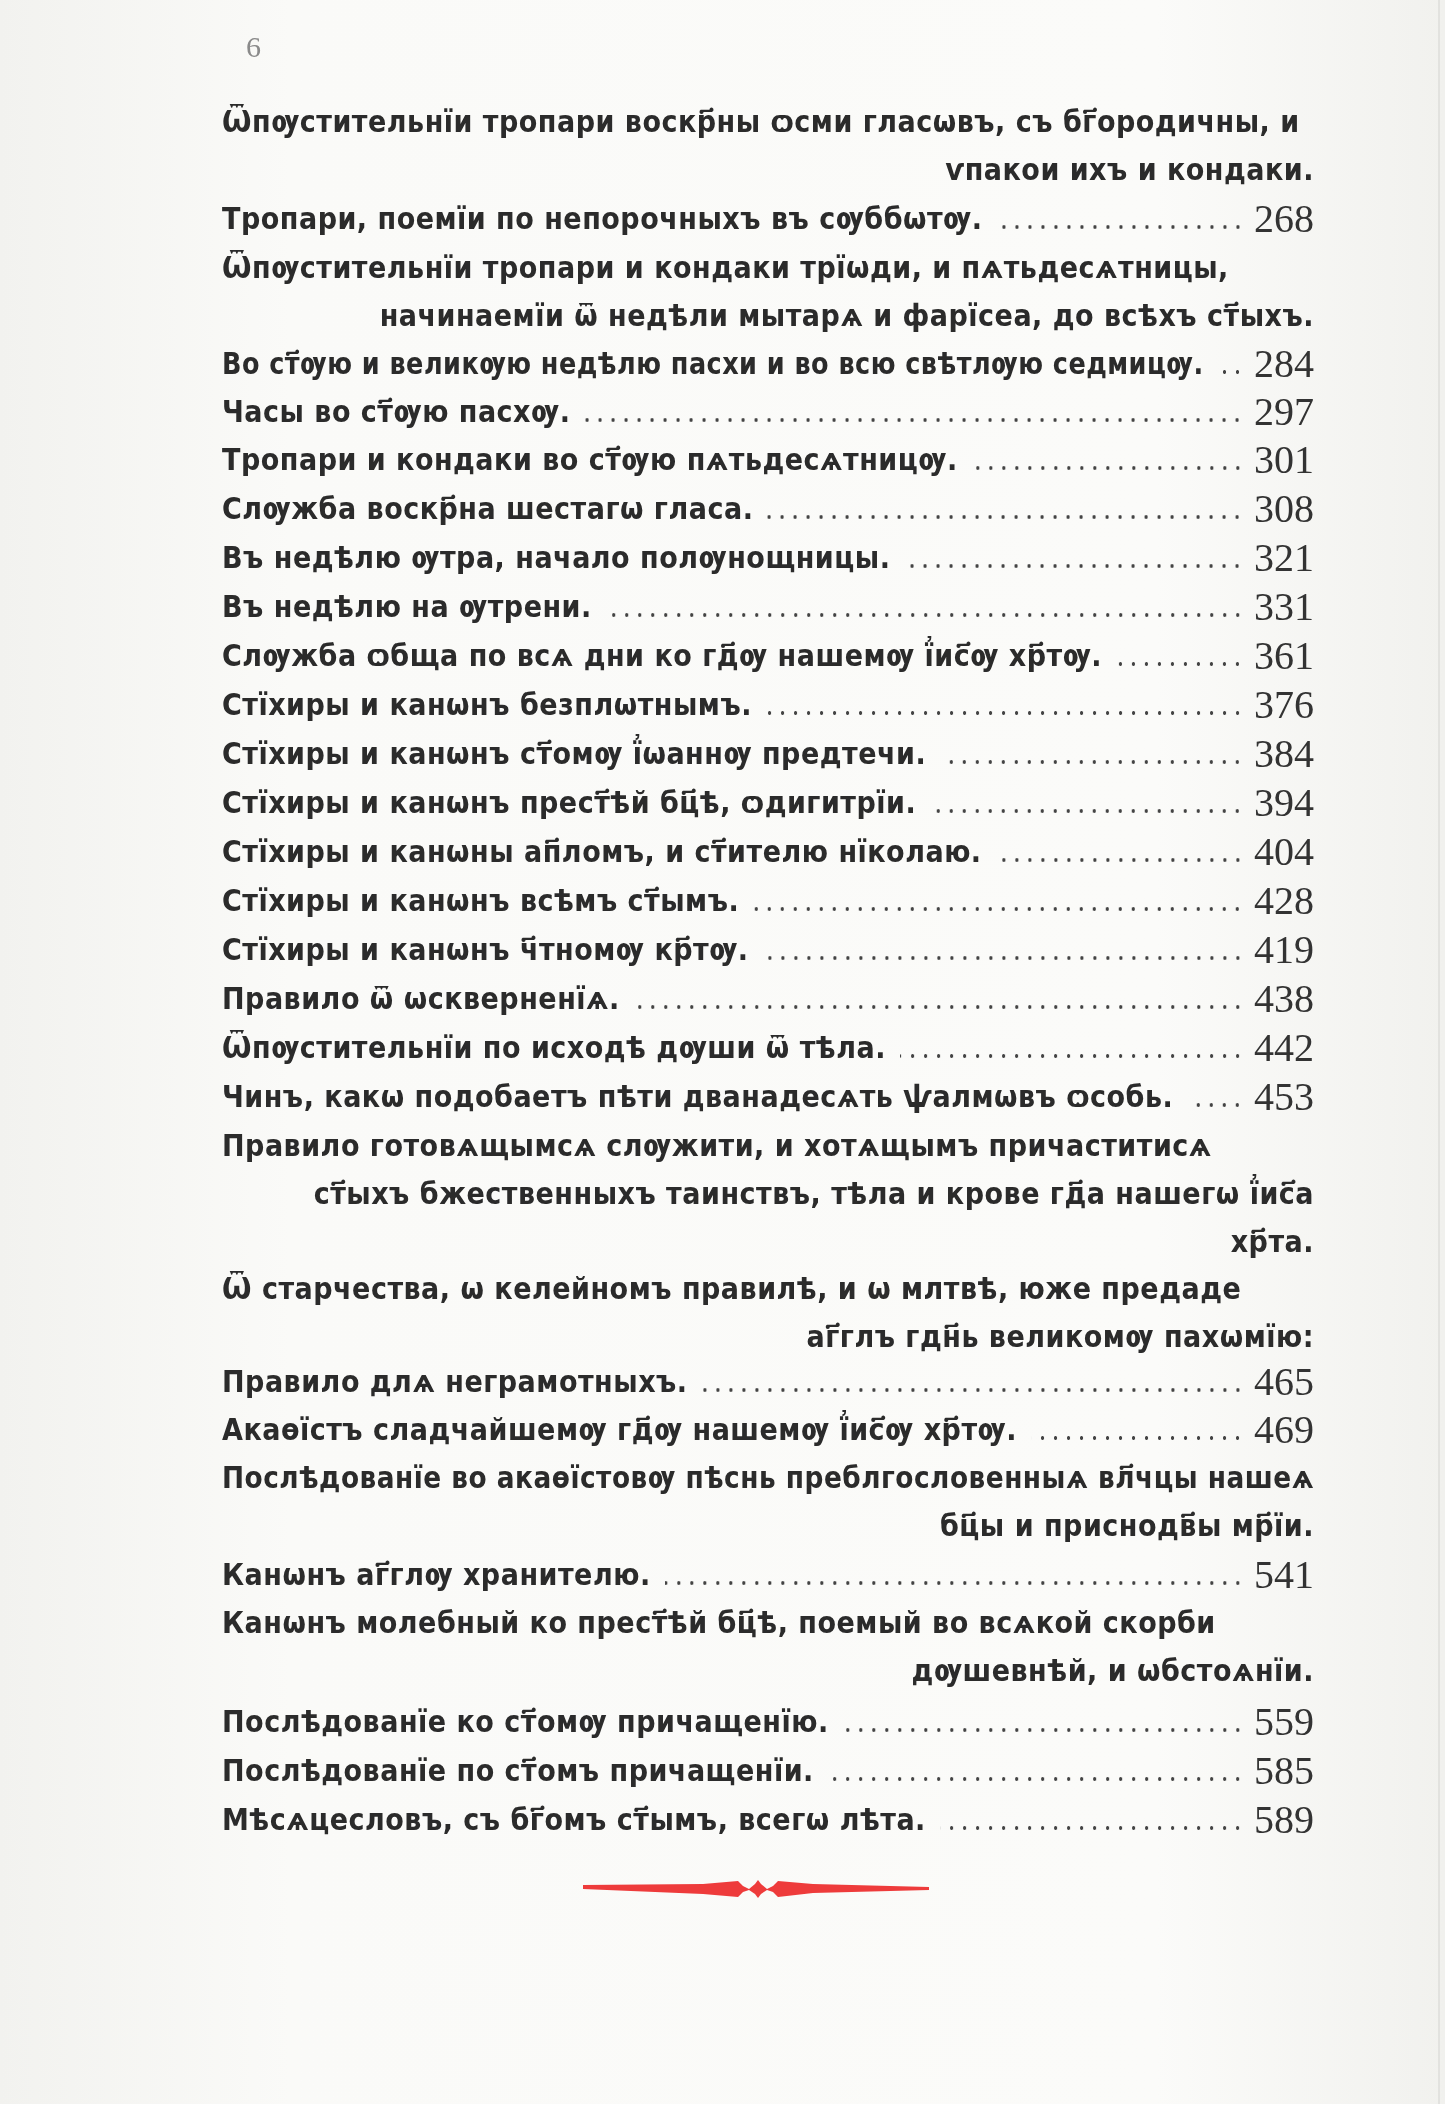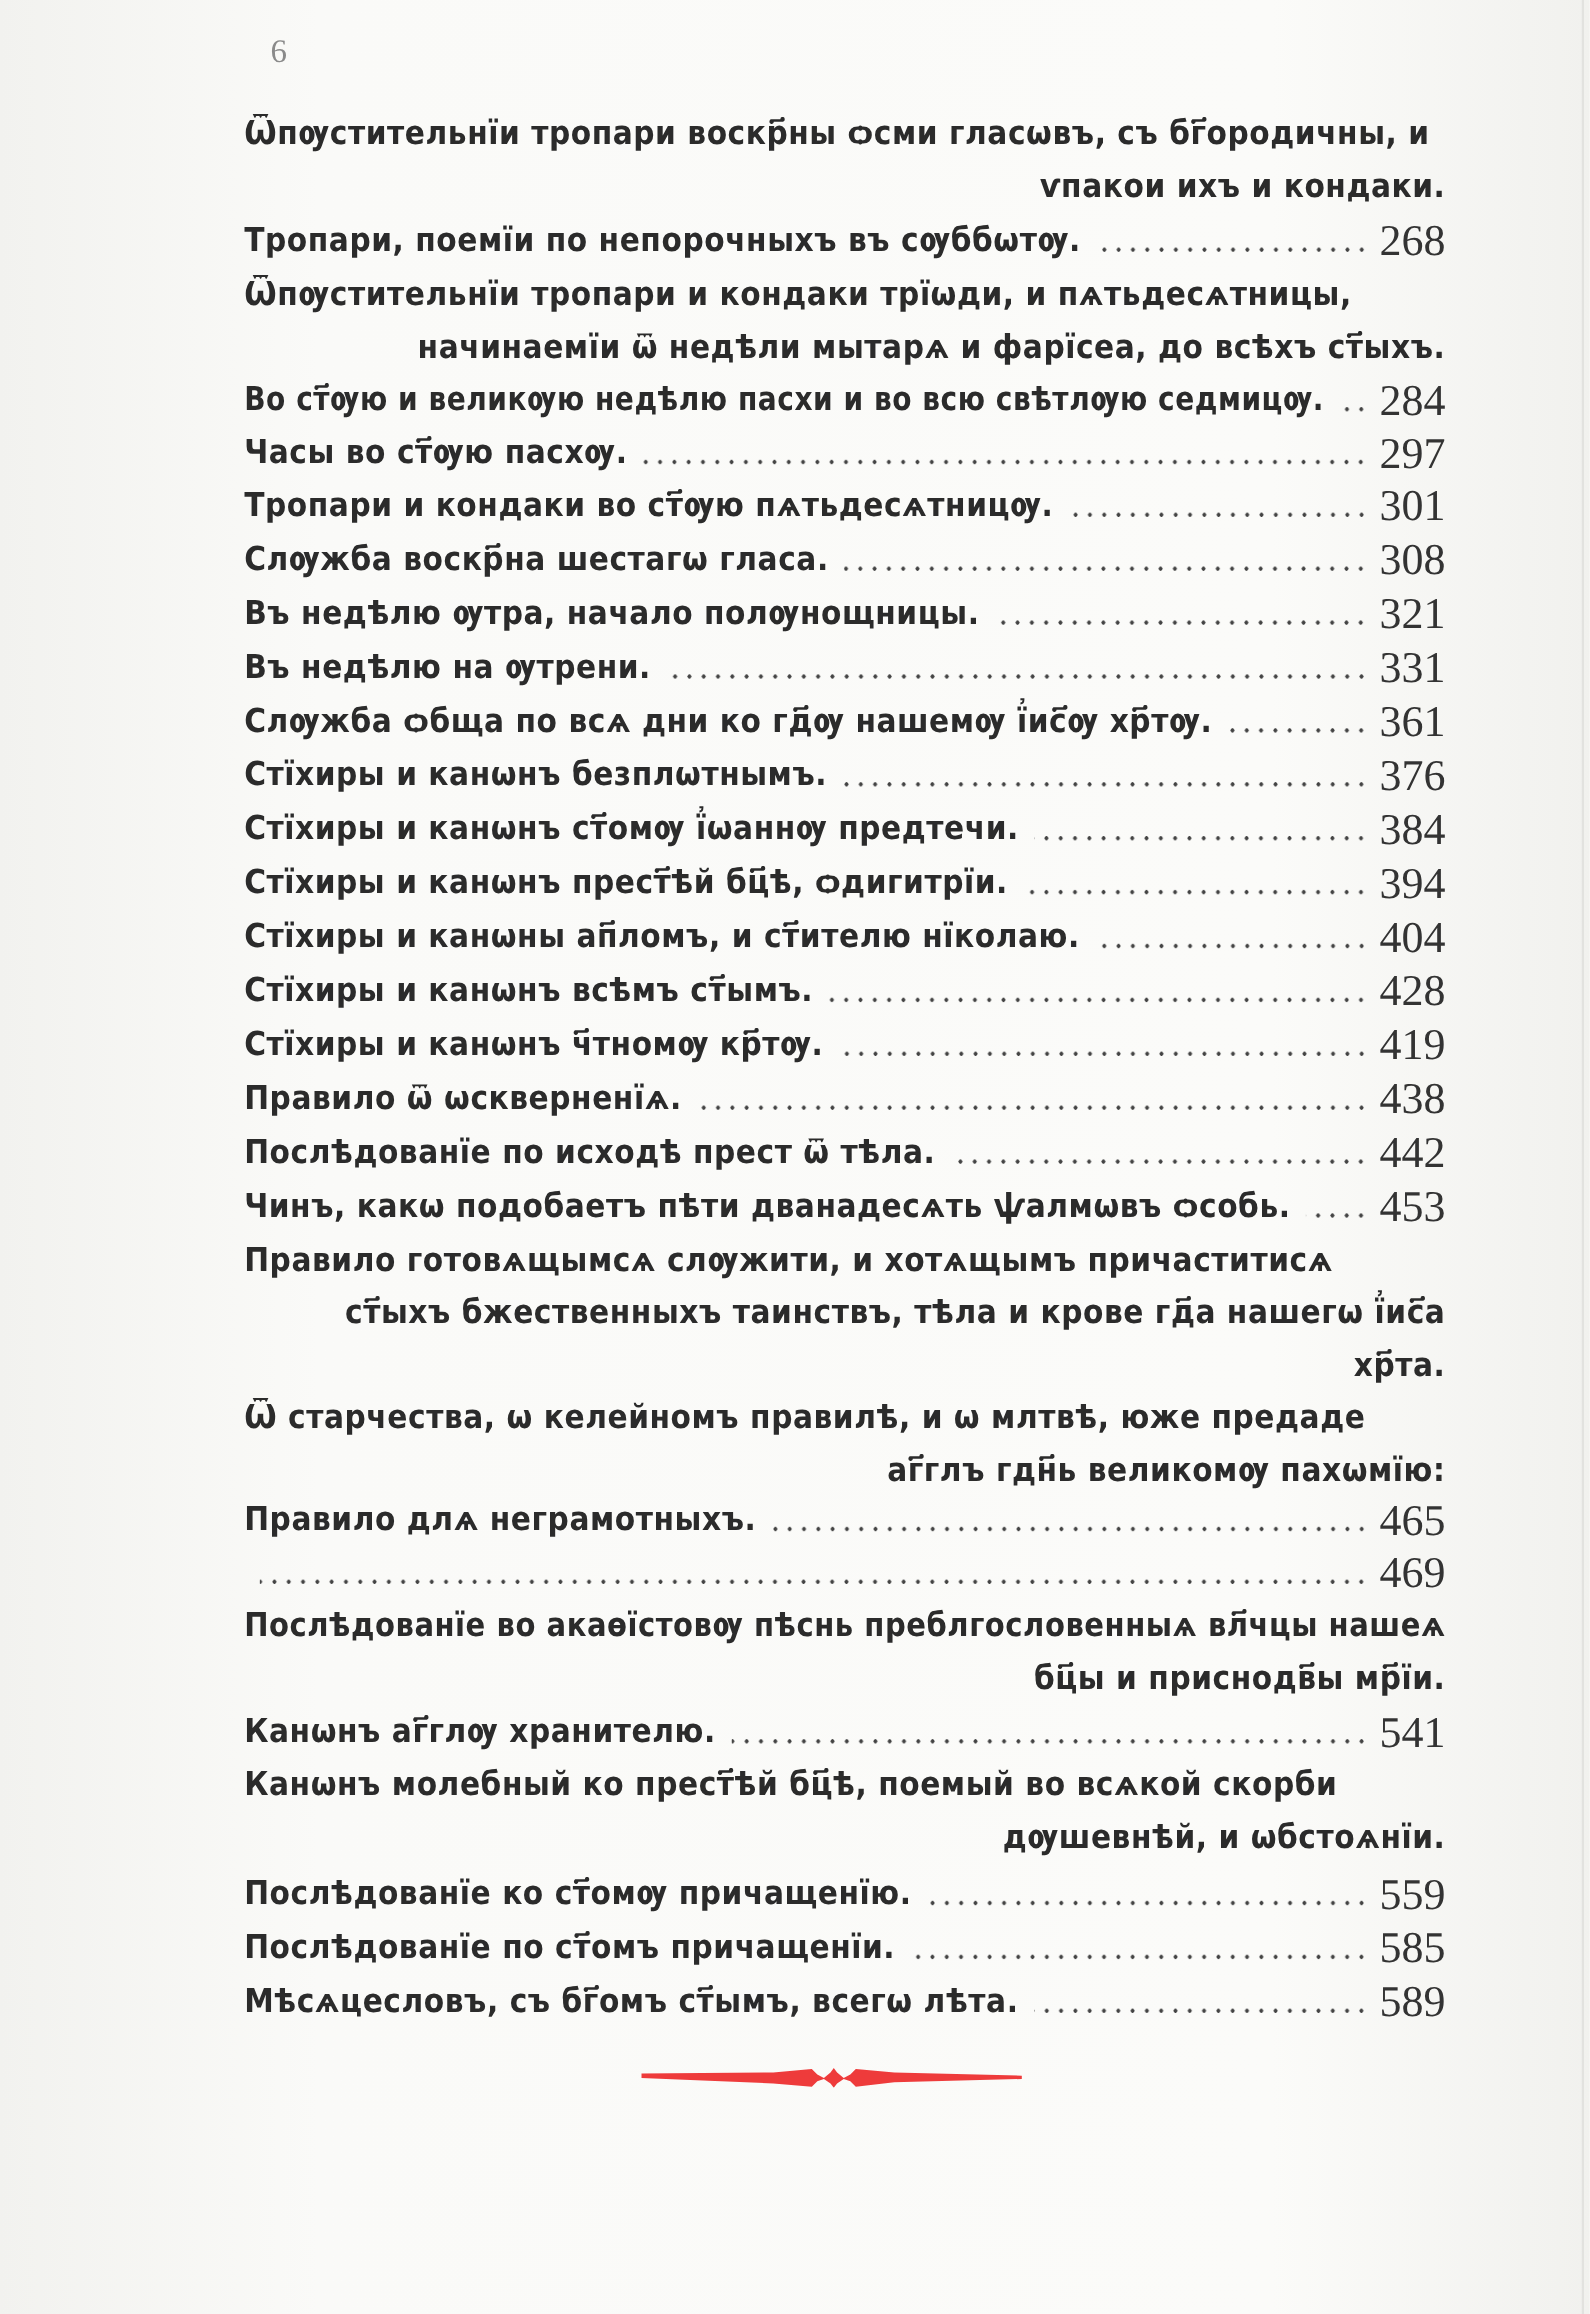--- a/index.html
+++ b/index.html
@@ -146,21 +146,21 @@
       <span class="text">Стїхиры и канѡнъ ч҃тномѹ кр҃тѹ.</span>
       <span class="leader"></span>
       <span class="num">419</span>
     </div>
     <div class="line" style="top: 977px;">
       <span class="text">Правило ѿ ѡскверненїѧ.</span>
       <span class="leader"></span>
       <span class="num">438</span>
     </div>
     <div class="line" style="top: 1026px;">
-      <span class="text">Послѣдованїе по исходѣ прест ѿ тѣла.</span>
+      <span class="text">Ѿпѹстительнїи по исходѣ дѹши ѿ тѣла.</span>
       <span class="leader"></span>
       <span class="num">442</span>
     </div>
     <div class="line" style="top: 1075px;">
       <span class="text">Чинъ, какѡ подобаетъ пѣти дванадесѧть ѱалмѡвъ ѻсобь.</span>
       <span class="leader"></span>
       <span class="num">453</span>
     </div>
     <div class="line" style="top: 1124px;">
       <span class="text">Правило готовѧщымсѧ слѹжити, и хотѧщымъ причаститисѧ</span>
@@ -180,20 +180,21 @@
       <span class="text">аг҃глъ гдн҃ь великомѹ пахѡмїю:</span>
       <span class="leader"></span>
       <span class="num">462</span>
     </div>
     <div class="line" style="top: 1360px;">
       <span class="text">Правило длѧ неграмотныхъ.</span>
       <span class="leader"></span>
       <span class="num">465</span>
     </div>
     <div class="line" style="top: 1408px;">
+      <span class="text">Акаѳїстъ сладчайшемѹ гд҃ѹ нашемѹ ї҆ис҃ѹ хр҃тѹ.</span>
       <span class="leader"></span>
       <span class="num">469</span>
     </div>
     <div class="line" style="top: 1456px;">
       <span class="text" style="transform: scaleX(0.978); width: 1092px;">Послѣдованїе во акаѳїстовѹ пѣснь преблгословенныѧ вл҃чцы нашеѧ</span>
     </div>
     <div class="line cont" style="top: 1504px;">
       <span class="text">бц҃ы и приснодв҃ы мр҃їи.</span>
       <span class="leader"></span>
       <span class="num">503</span>

